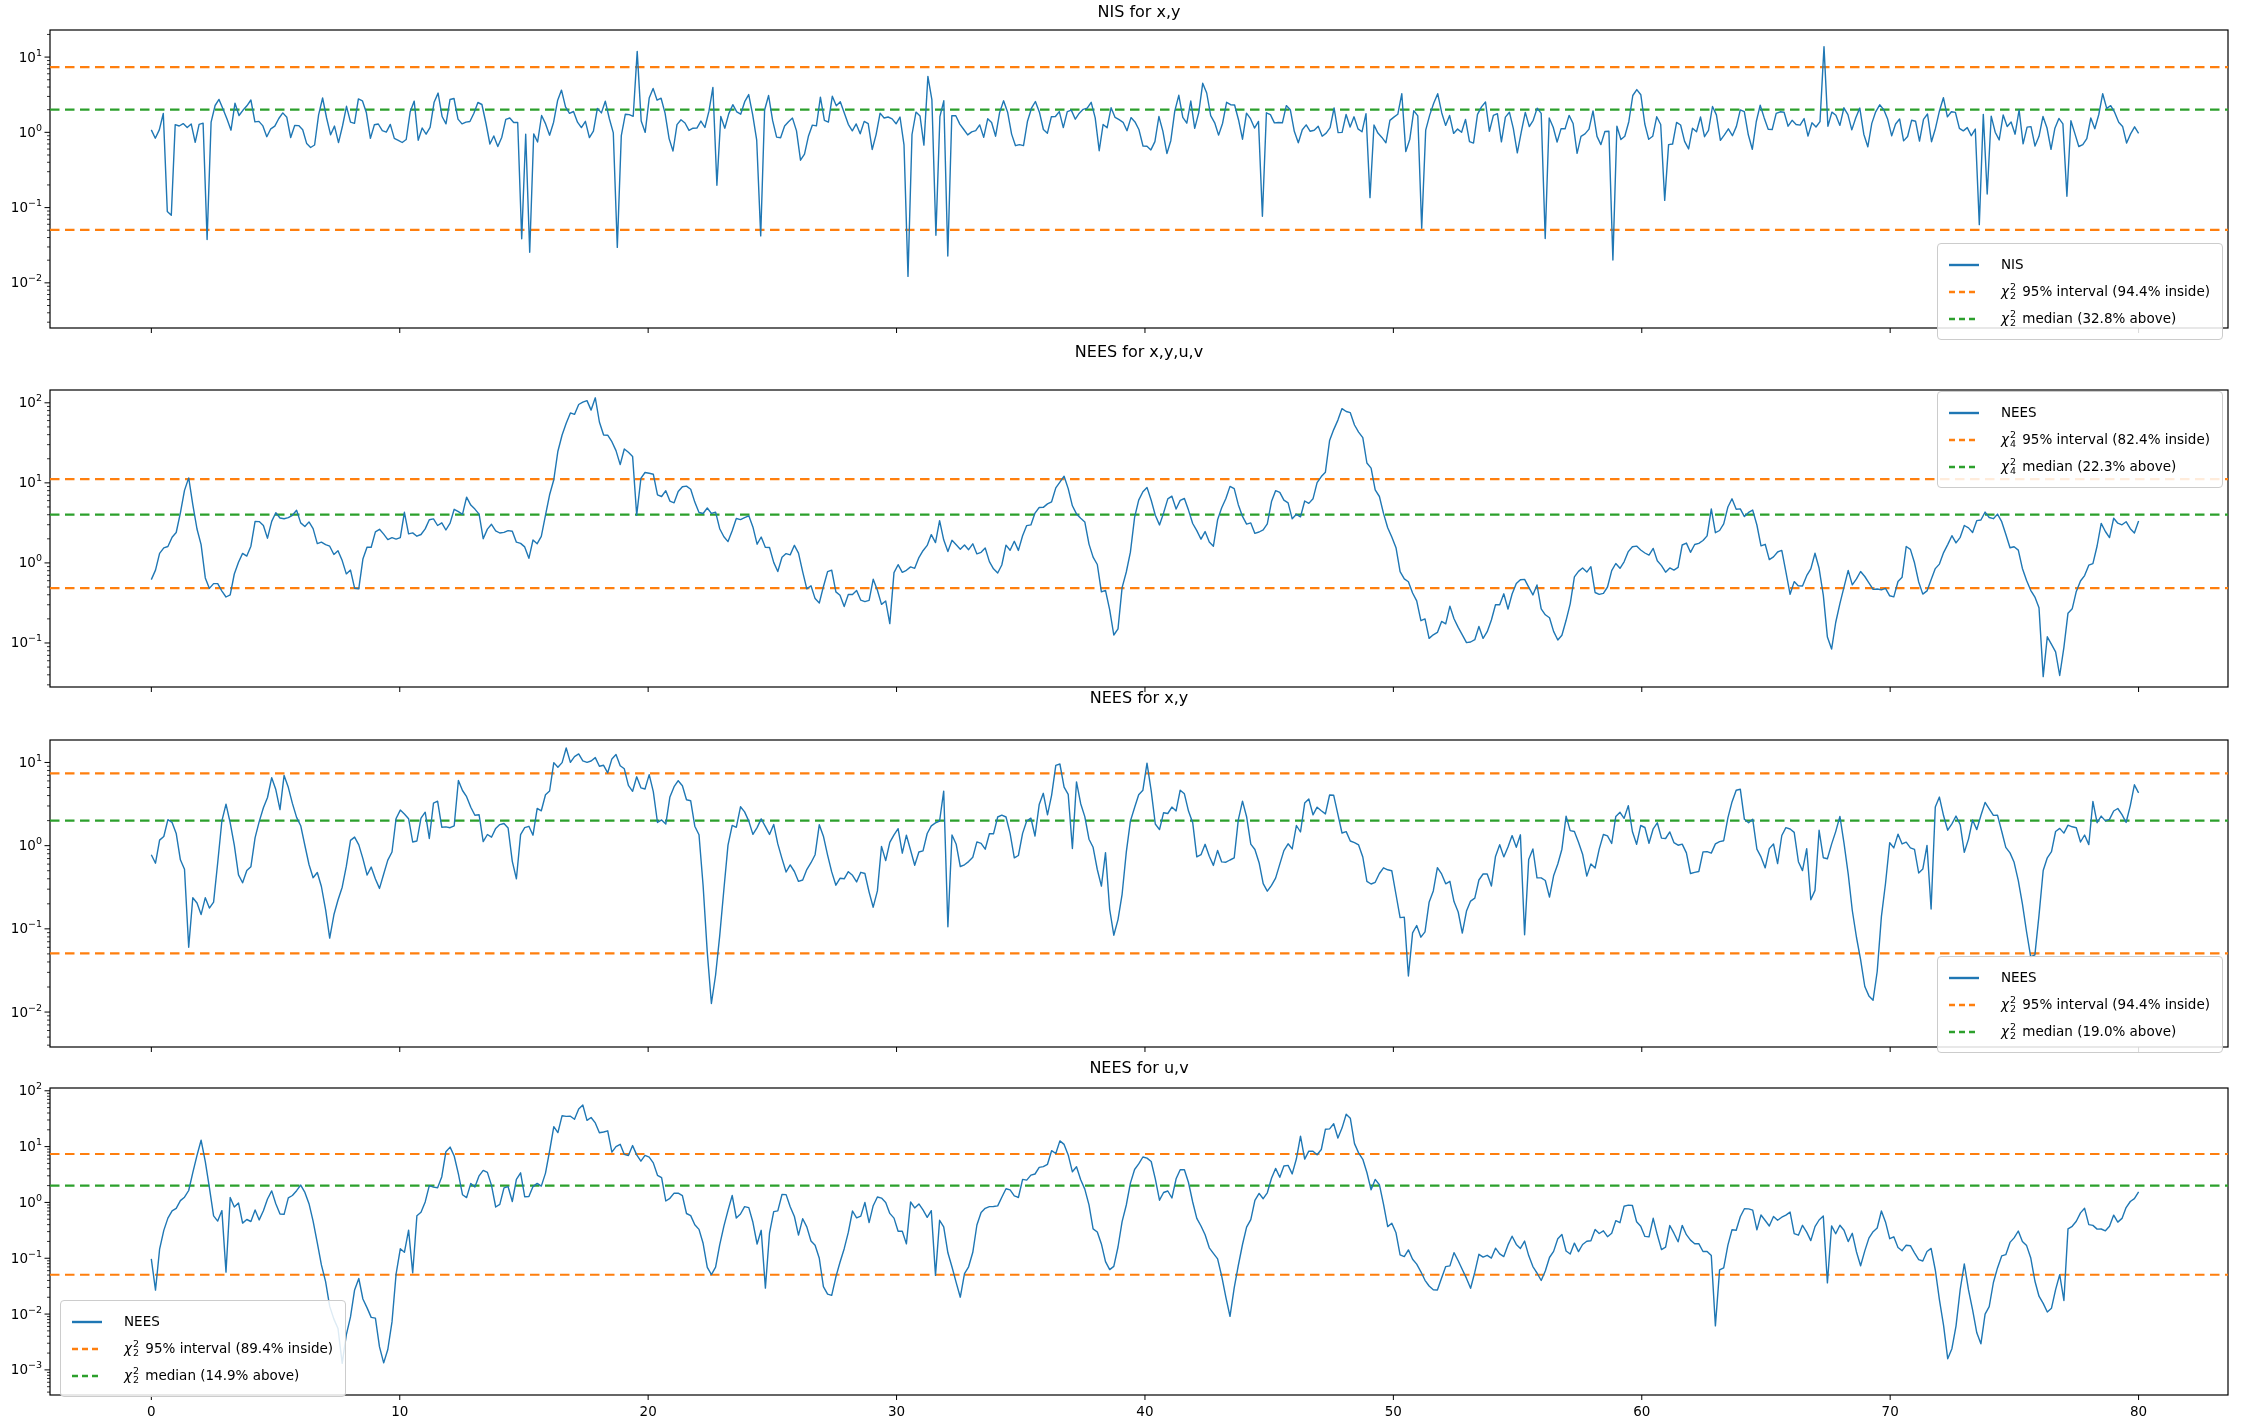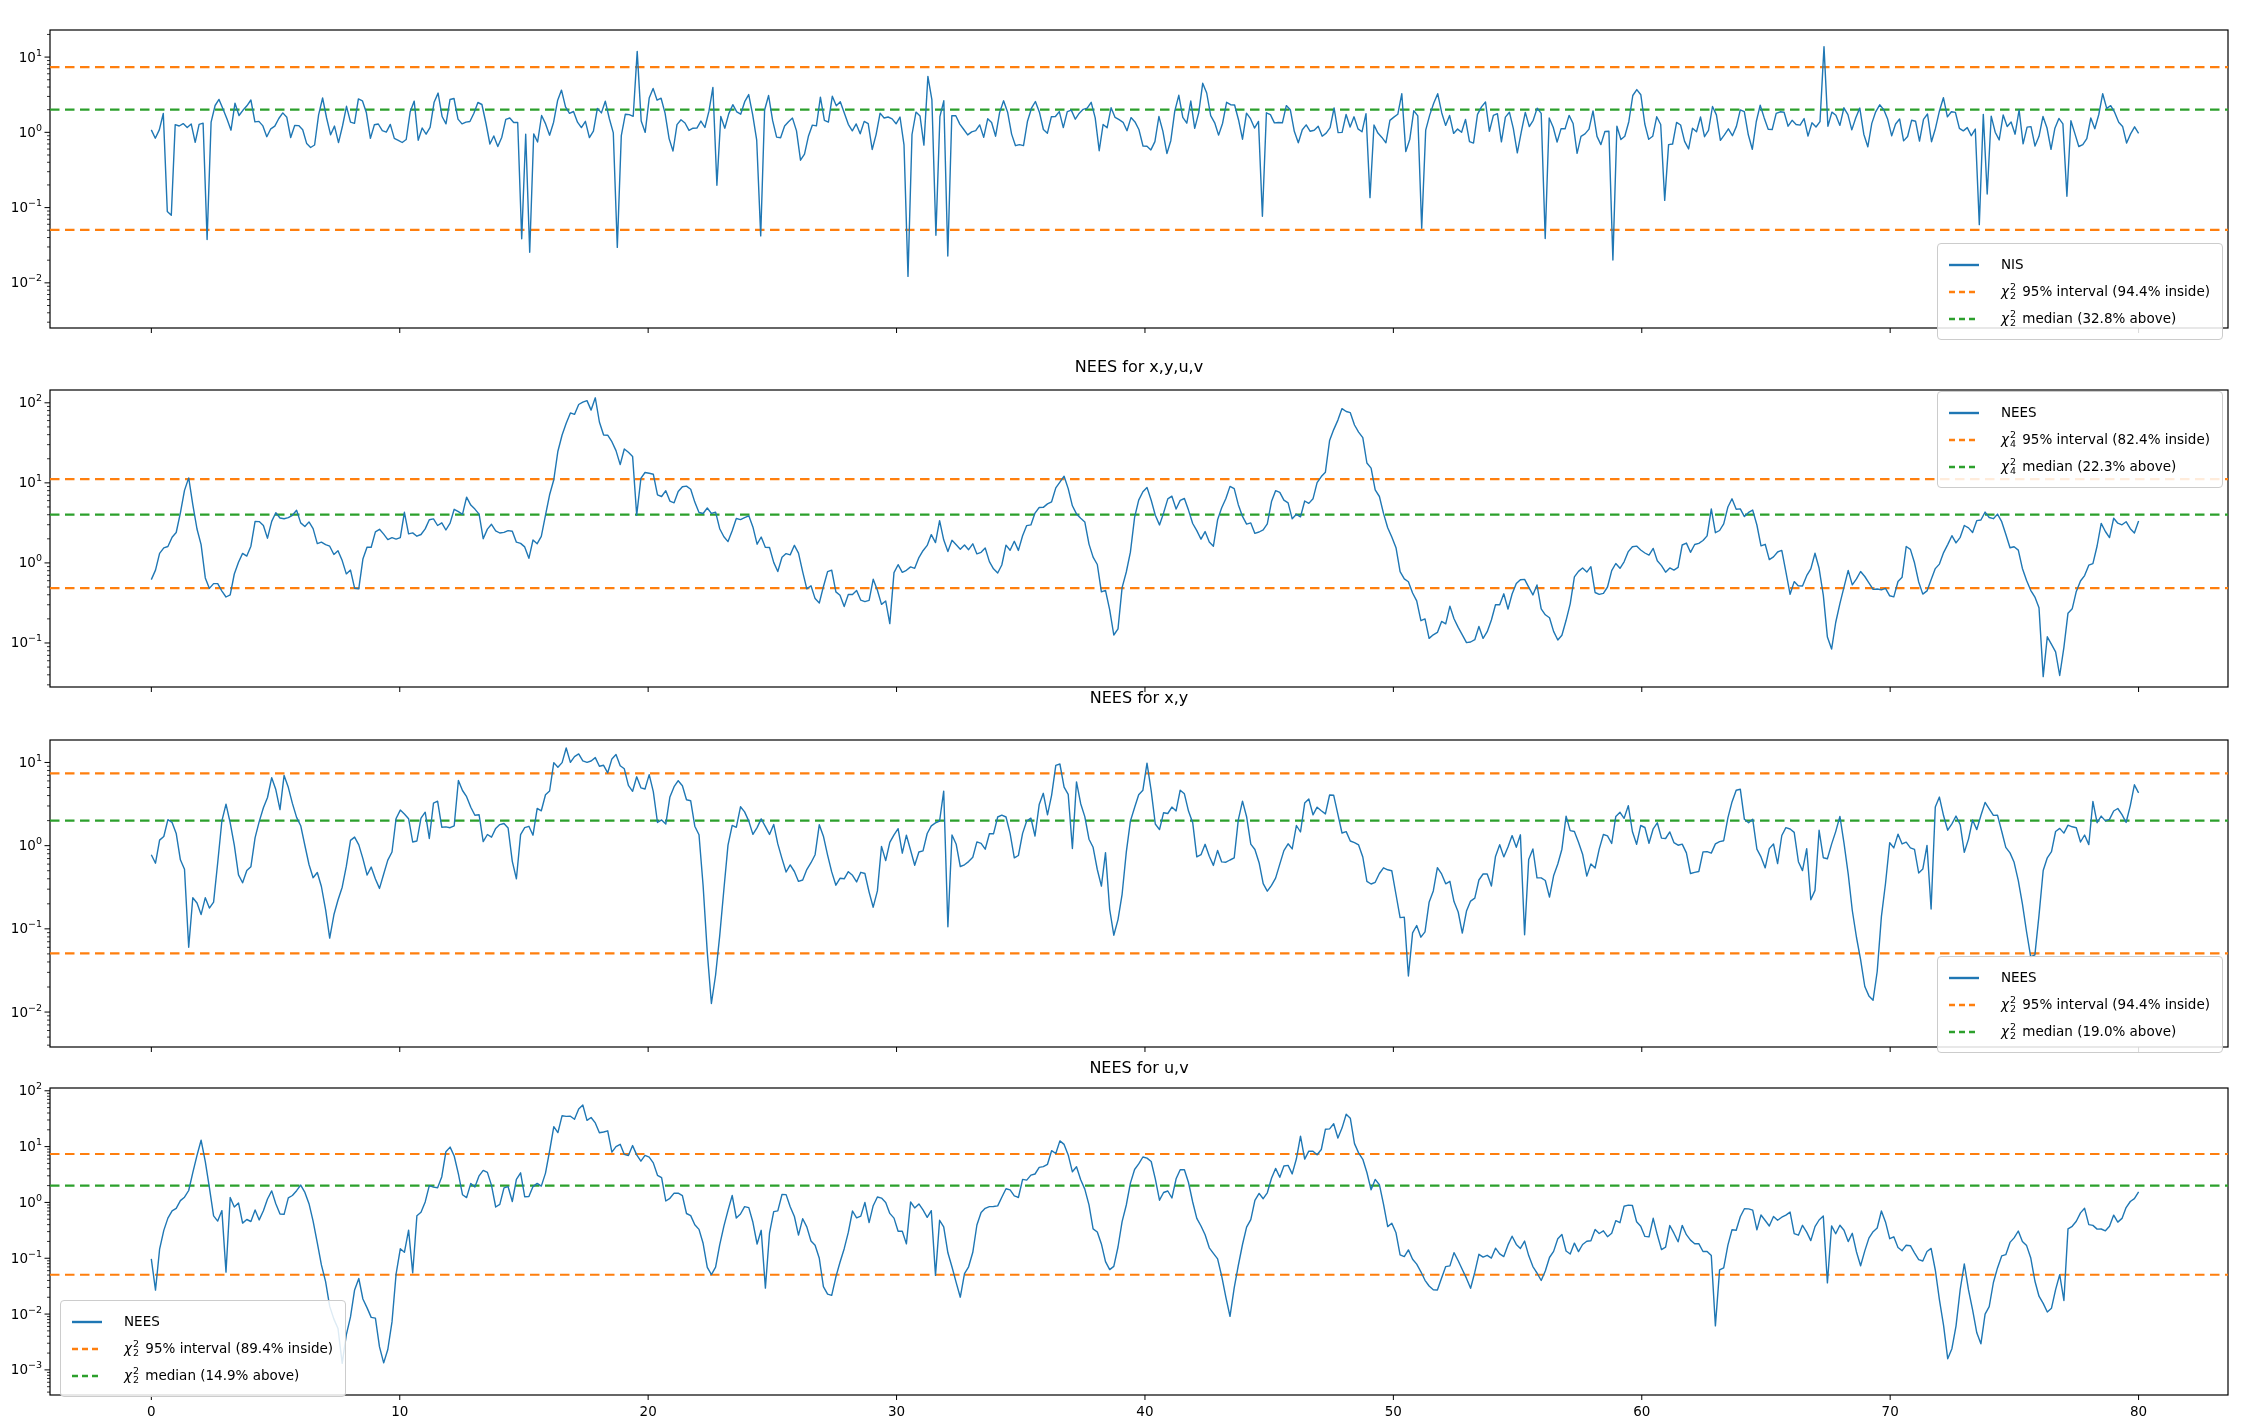--- a/index.html
+++ b/index.html
@@ -280,21 +280,22 @@
           <text x="1890.1715328467155" y="1416" text-anchor="middle" font-size="13.5" fill="#000000">70</text>
           <line x1="2138.5748175182484" y1="1395" x2="2138.5748175182484" y2="1400" stroke="#000000" stroke-width="1"></line>
           <text x="2138.5748175182484" y="1416" text-anchor="middle" font-size="13.5" fill="#000000">80</text>
         </g>
         <line x1="50" y1="1153.9805153048235" x2="2228" y2="1153.9805153048235" stroke="#ff7f0e" stroke-width="2.2" stroke-dasharray="9.5 5.5"></line>
         <line x1="50" y1="1274.7592347873058" x2="2228" y2="1274.7592347873058" stroke="#ff7f0e" stroke-width="2.2" stroke-dasharray="9.5 5.5"></line>
         <line x1="50" y1="1185.624325696574" x2="2228" y2="1185.624325696574" stroke="#2ca02c" stroke-width="2.2" stroke-dasharray="9.5 5.5"></line>
         <path d="M151.3 1258.9L155.5 1290.1L159.6 1249.2L163.8 1230.4L167.9 1218.1L172.1 1210.8L176.2 1208.3L180.4 1200.6L184.5 1197.2L188.7 1190.5L192.8 1172.6L197.0 1155.4L201.1 1140.2L205.3 1161.6L209.4 1187.6L213.6 1215.9L217.7 1221.1L221.9 1210.6L226.0 1272.1L230.2 1197.5L234.3 1207.0L238.5 1202.9L242.6 1223.1L246.8 1219.5L250.9 1221.5L255.1 1210.0L259.2 1219.9L263.4 1210.8L267.5 1199.0L271.7 1190.9L275.8 1203.8L280.0 1214.0L284.1 1214.3L288.3 1197.8L292.4 1195.5L296.6 1190.7L300.7 1185.1L304.9 1192.4L309.0 1203.7L313.1 1221.1L317.3 1242.8L321.4 1264.9L325.6 1281.6L329.7 1306.4L333.9 1319.1L338.0 1328.5L342.2 1363.4L346.3 1334.8L350.5 1316.9L354.6 1289.9L358.8 1278.5L362.9 1299.0L367.1 1307.9L371.2 1317.4L375.4 1318.1L379.5 1346.9L383.7 1362.9L387.8 1349.5L392.0 1321.9L396.1 1274.0L400.3 1248.8L404.4 1252.3L408.6 1230.1L412.7 1272.9L416.9 1215.8L421.0 1212.3L425.2 1201.9L429.3 1185.6L433.5 1187.1L437.6 1187.7L441.8 1176.7L445.9 1151.7L450.1 1147.1L454.2 1156.0L458.4 1173.8L462.5 1194.7L466.6 1197.6L470.8 1183.4L474.9 1187.1L479.1 1175.8L483.2 1170.4L487.4 1172.4L491.5 1185.4L495.7 1207.0L499.8 1204.4L504.0 1187.9L508.1 1186.7L512.3 1201.5L516.4 1179.3L520.6 1172.8L524.7 1196.7L528.9 1196.5L533.0 1186.6L537.2 1183.4L541.3 1186.1L545.5 1173.1L549.6 1151.0L553.8 1126.7L557.9 1132.6L562.1 1115.7L566.2 1116.4L570.4 1116.2L574.5 1119.3L578.7 1108.9L582.8 1105.0L587.0 1120.4L591.1 1117.5L595.3 1122.9L599.4 1132.7L603.6 1132.0L607.7 1130.8L611.9 1152.1L616.0 1146.7L620.2 1144.3L624.3 1154.4L628.4 1155.6L632.6 1145.6L636.7 1154.9L640.9 1161.2L645.0 1155.4L649.2 1157.2L653.3 1162.9L657.5 1175.3L661.6 1177.7L665.8 1201.0L669.9 1198.3L674.1 1193.1L678.2 1193.2L682.4 1195.7L686.5 1213.5L690.7 1215.6L694.8 1224.8L699.0 1229.4L703.1 1243.3L707.3 1267.3L711.4 1274.6L715.6 1267.2L719.7 1244.8L723.9 1226.1L728.0 1210.4L732.2 1195.5L736.3 1218.0L740.5 1214.0L744.6 1206.6L748.8 1207.6L752.9 1222.3L757.1 1244.0L761.2 1230.3L765.4 1288.1L769.5 1233.2L773.7 1211.6L777.8 1210.9L782.0 1194.5L786.1 1194.6L790.2 1206.7L794.4 1216.5L798.5 1235.1L802.7 1218.7L806.8 1226.9L811.0 1241.0L815.1 1245.3L819.3 1258.3L823.4 1286.7L827.6 1294.1L831.7 1295.3L835.9 1276.8L840.0 1262.2L844.2 1248.7L848.3 1232.4L852.5 1211.0L856.6 1217.9L860.8 1216.1L864.9 1202.5L869.1 1222.6L873.2 1205.7L877.4 1197.0L881.5 1198.1L885.7 1202.4L889.8 1213.4L894.0 1218.1L898.1 1231.2L902.3 1231.2L906.4 1243.9L910.6 1202.0L914.7 1207.9L918.9 1203.9L923.0 1209.9L927.2 1217.3L931.3 1210.7L935.5 1275.4L939.6 1220.3L943.7 1226.8L947.9 1252.8L952.0 1267.0L956.2 1282.6L960.3 1297.2L964.5 1273.7L968.6 1266.8L972.8 1252.3L976.9 1225.0L981.1 1212.5L985.2 1208.3L989.4 1206.6L993.5 1206.5L997.7 1205.9L1001.8 1197.3L1006.0 1188.8L1010.1 1189.9L1014.3 1195.8L1018.4 1197.5L1022.6 1179.4L1026.7 1180.1L1030.9 1175.1L1035.0 1174.0L1039.2 1167.4L1043.3 1166.6L1047.5 1164.3L1051.6 1150.7L1055.8 1153.5L1059.9 1140.9L1064.1 1144.4L1068.2 1154.9L1072.4 1171.8L1076.5 1166.7L1080.7 1179.7L1084.8 1189.1L1089.0 1204.9L1093.1 1228.9L1097.3 1232.0L1101.4 1243.9L1105.5 1261.6L1109.7 1269.6L1113.8 1266.4L1118.0 1247.0L1122.1 1221.6L1126.3 1205.0L1130.4 1183.1L1134.6 1169.5L1138.7 1163.9L1142.9 1157.0L1147.0 1158.1L1151.2 1161.5L1155.3 1178.9L1159.5 1200.2L1163.6 1192.5L1167.8 1191.0L1171.9 1198.0L1176.1 1178.8L1180.2 1169.8L1184.4 1169.7L1188.5 1182.5L1192.7 1202.0L1196.8 1218.3L1201.0 1226.0L1205.1 1234.8L1209.3 1247.8L1213.4 1253.3L1217.6 1258.9L1221.7 1276.1L1225.9 1297.4L1230.0 1316.4L1234.2 1287.9L1238.3 1265.5L1242.5 1244.5L1246.6 1227.2L1250.8 1219.6L1254.9 1200.3L1259.1 1193.4L1263.2 1198.7L1267.3 1192.8L1271.5 1178.3L1275.6 1168.4L1279.8 1177.3L1283.9 1166.0L1288.1 1165.4L1292.2 1173.9L1296.4 1158.8L1300.5 1136.1L1304.7 1159.1L1308.8 1151.1L1313.0 1151.3L1317.1 1154.8L1321.3 1149.5L1325.4 1129.3L1329.6 1128.9L1333.7 1123.7L1337.9 1138.0L1342.0 1128.1L1346.2 1114.2L1350.3 1118.2L1354.5 1143.6L1358.6 1152.9L1362.8 1159.3L1366.9 1172.5L1371.1 1189.8L1375.2 1179.4L1379.4 1184.7L1383.5 1204.1L1387.7 1226.6L1391.8 1223.3L1396.0 1232.8L1400.1 1254.8L1404.3 1256.6L1408.4 1249.9L1412.6 1259.3L1416.7 1264.1L1420.9 1271.8L1425.0 1280.3L1429.1 1286.0L1433.3 1289.7L1437.4 1290.0L1441.6 1278.1L1445.7 1266.6L1449.9 1265.9L1454.0 1252.6L1458.2 1260.8L1462.3 1269.5L1466.5 1278.4L1470.6 1288.3L1474.8 1272.2L1478.9 1254.3L1483.1 1257.1L1487.2 1255.3L1491.4 1258.1L1495.5 1248.2L1499.7 1253.9L1503.8 1256.6L1508.0 1244.9L1512.1 1236.2L1516.3 1244.4L1520.4 1248.4L1524.6 1241.1L1528.7 1255.6L1532.9 1266.6L1537.0 1273.0L1541.2 1280.5L1545.3 1271.0L1549.5 1257.5L1553.6 1251.4L1557.8 1238.8L1561.9 1234.4L1566.1 1251.0L1570.2 1254.0L1574.4 1243.1L1578.5 1251.6L1582.6 1244.5L1586.8 1241.3L1590.9 1240.7L1595.1 1229.4L1599.2 1233.5L1603.4 1230.8L1607.5 1236.7L1611.7 1233.3L1615.8 1220.6L1620.0 1222.7L1624.1 1206.2L1628.3 1205.1L1632.4 1205.5L1636.6 1221.7L1640.7 1226.3L1644.9 1236.4L1649.0 1236.9L1653.2 1218.3L1657.3 1234.8L1661.5 1249.6L1665.6 1247.2L1669.8 1225.5L1673.9 1233.2L1678.1 1241.8L1682.2 1225.4L1686.4 1234.7L1690.5 1240.1L1694.7 1243.7L1698.8 1243.7L1703.0 1251.5L1707.1 1251.5L1711.3 1255.6L1715.4 1325.9L1719.6 1269.9L1723.7 1267.8L1727.9 1245.1L1732.0 1229.8L1736.2 1230.3L1740.3 1216.7L1744.4 1208.7L1748.6 1208.9L1752.7 1210.2L1756.9 1229.9L1761.0 1215.0L1765.2 1220.5L1769.3 1226.0L1773.5 1216.5L1777.6 1220.2L1781.8 1217.2L1785.9 1215.1L1790.1 1212.1L1794.2 1233.6L1798.4 1235.2L1802.5 1225.3L1806.7 1232.1L1810.8 1240.6L1815.0 1226.6L1819.1 1220.0L1823.3 1216.1L1827.4 1282.9L1831.6 1225.9L1835.7 1233.8L1839.9 1225.2L1844.0 1230.2L1848.2 1241.6L1852.3 1233.3L1856.5 1252.0L1860.6 1265.8L1864.8 1250.9L1868.9 1238.1L1873.1 1231.7L1877.2 1228.0L1881.4 1211.0L1885.5 1221.9L1889.7 1238.7L1893.8 1236.8L1898.0 1247.5L1902.1 1250.7L1906.2 1245.2L1910.4 1245.7L1914.5 1252.8L1918.7 1259.7L1922.8 1261.0L1927.0 1251.5L1931.1 1248.4L1935.3 1270.0L1939.4 1299.6L1943.6 1325.7L1947.7 1358.7L1951.9 1348.7L1956.0 1326.1L1960.2 1289.5L1964.3 1263.9L1968.5 1289.9L1972.6 1309.9L1976.8 1332.8L1980.9 1343.8L1985.1 1314.1L1989.2 1306.7L1993.4 1282.5L1997.5 1267.9L2001.7 1255.9L2005.8 1254.7L2010.0 1242.4L2014.1 1237.9L2018.3 1231.0L2022.4 1241.4L2026.6 1245.6L2030.7 1257.7L2034.9 1281.0L2039.0 1296.2L2043.2 1303.4L2047.3 1312.0L2051.5 1308.2L2055.6 1289.6L2059.7 1274.6L2063.9 1300.5L2068.0 1228.9L2072.2 1226.3L2076.3 1221.2L2080.5 1212.9L2084.6 1208.3L2088.8 1224.6L2092.9 1225.4L2097.1 1229.1L2101.2 1229.0L2105.4 1230.8L2109.5 1226.3L2113.7 1215.1L2117.8 1222.1L2122.0 1218.4L2126.1 1207.6L2130.3 1201.5L2134.4 1198.6L2138.6 1191.8" fill="none" stroke="#1f77b4" stroke-width="1.4" stroke-linejoin="round"></path>
       </g>
     </svg>
-  <div class="sp-title" id="title-1" style="top: 357px;">NEES for x,y,u,v</div>
+  <div class="sp-title" id="title-0" style="top: 2px;">NIS for x,y</div>
+  <div class="sp-title" id="title-1" style="top: 342px;">NEES for x,y,u,v</div>
   <div class="sp-title" id="title-2" style="top: 688px;">NEES for x,y</div>
   <div class="sp-title" id="title-3" style="top: 1058px;">NEES for u,v</div>
   <div id="legends">
       <div class="legend" style="right: 20px; top: 243px;">
         <div class="lentry">
           <svg class="lsample" width="32" height="10">
             <line x1="1" x2="31" y1="5" y2="5" stroke="#1f77b4" stroke-width="2.4"></line>
           </svg>
           <span class="llabel">NIS</span>
         </div>

